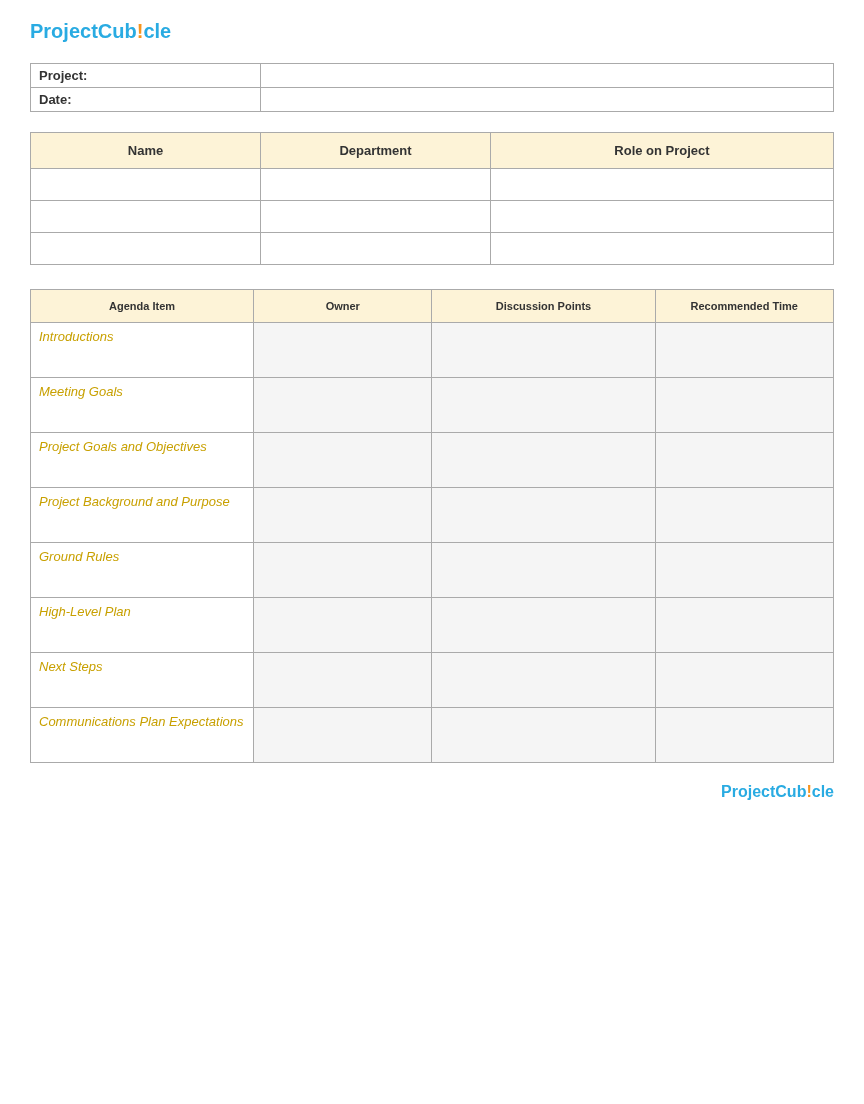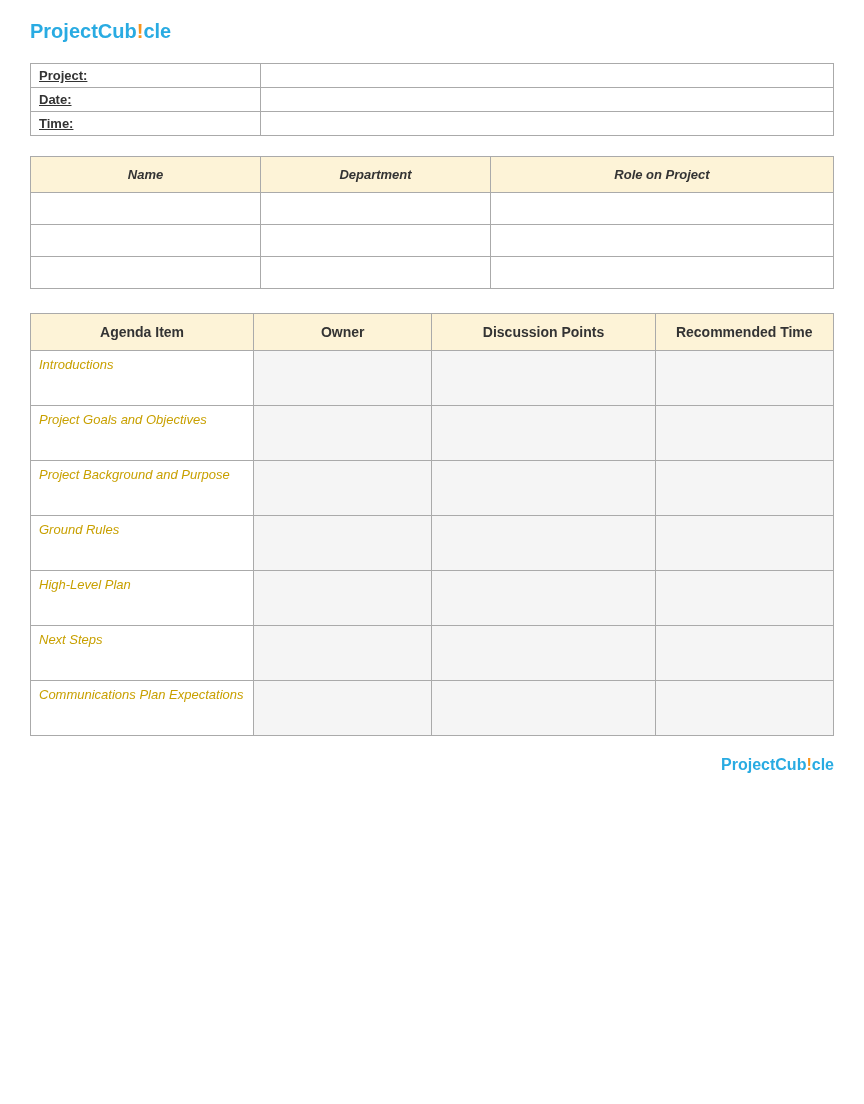--- a/index.html
+++ b/index.html
@@ -20,21 +20,20 @@
     .logo-cub { color: #29abe2; }
     .logo-exclaim { color: #f7941d; }
     .logo-cle { color: #29abe2; }
 
     
     .info-table {
       width: 100%;
       border-collapse: collapse;
       margin-bottom: 20px;
       border: 1px solid #aaa;
-      text-decoration: underline;
     }
     .info-table tr td {
       border: 1px solid #aaa;
       padding: 4px 8px;
       font-size: 13px;
     }
     .info-table tr td:first-child {
       width: 230px;
       font-weight: bold;
       background: #fff;
@@ -42,21 +41,20 @@
     .info-table tr td:last-child {
       background: #fff;
     }
 
     
     .attendees-table {
       width: 100%;
       border-collapse: collapse;
       margin-bottom: 24px;
       border: 1px solid #aaa;
-      font-style: italic;
     }
     .attendees-table th {
       background: #fdf3d7;
       border: 1px solid #aaa;
       padding: 10px 8px;
       font-size: 13px;
       font-weight: bold;
       text-align: center;
     }
     .attendees-table td {
@@ -71,21 +69,21 @@
     
     .agenda-table {
       width: 100%;
       border-collapse: collapse;
       border: 1px solid #aaa;
     }
     .agenda-table th {
       background: #fdf3d7;
       border: 1px solid #aaa;
       padding: 10px 8px;
-      font-size: 14px;
+      font-size: 11px;
       font-weight: bold;
       text-align: center;
     }
     .agenda-table td {
       border: 1px solid #aaa;
       padding: 6px 8px;
       font-size: 13px;
       font-style: italic;
       color: #c8a000;
       vertical-align: top;
@@ -122,24 +120,20 @@
 </div>
 
 <table class="info-table">
   <tbody id="info-tbody">
       <tr>
         <td>Project:</td>
         <td></td>
       </tr>
       <tr>
         <td>Date:</td>
-        <td></td>
-      </tr>
-      <tr>
-        <td>Time:</td>
         <td></td>
       </tr>
     </tbody>
 </table>
 
 <table class="attendees-table">
   <thead>
     <tr id="attendees-header-row">
         <th>Name</th>
         <th>Department</th>
@@ -175,20 +169,26 @@
       </tr>
   </thead>
   <tbody id="agenda-tbody">
       <tr>
         <td>Introductions</td>
         <td style="font-style: normal; color: rgb(51, 51, 51);"></td>
         <td style="font-style: normal; color: rgb(51, 51, 51);"></td>
         <td style="font-style: normal; color: rgb(51, 51, 51);"></td>
       </tr>
       <tr>
+        <td>Meeting Goals</td>
+        <td style="font-style: normal; color: rgb(51, 51, 51);"></td>
+        <td style="font-style: normal; color: rgb(51, 51, 51);"></td>
+        <td style="font-style: normal; color: rgb(51, 51, 51);"></td>
+      </tr>
+      <tr>
         <td>Project Goals and Objectives</td>
         <td style="font-style: normal; color: rgb(51, 51, 51);"></td>
         <td style="font-style: normal; color: rgb(51, 51, 51);"></td>
         <td style="font-style: normal; color: rgb(51, 51, 51);"></td>
       </tr>
       <tr>
         <td>Project Background and Purpose</td>
         <td style="font-style: normal; color: rgb(51, 51, 51);"></td>
         <td style="font-style: normal; color: rgb(51, 51, 51);"></td>
         <td style="font-style: normal; color: rgb(51, 51, 51);"></td>

